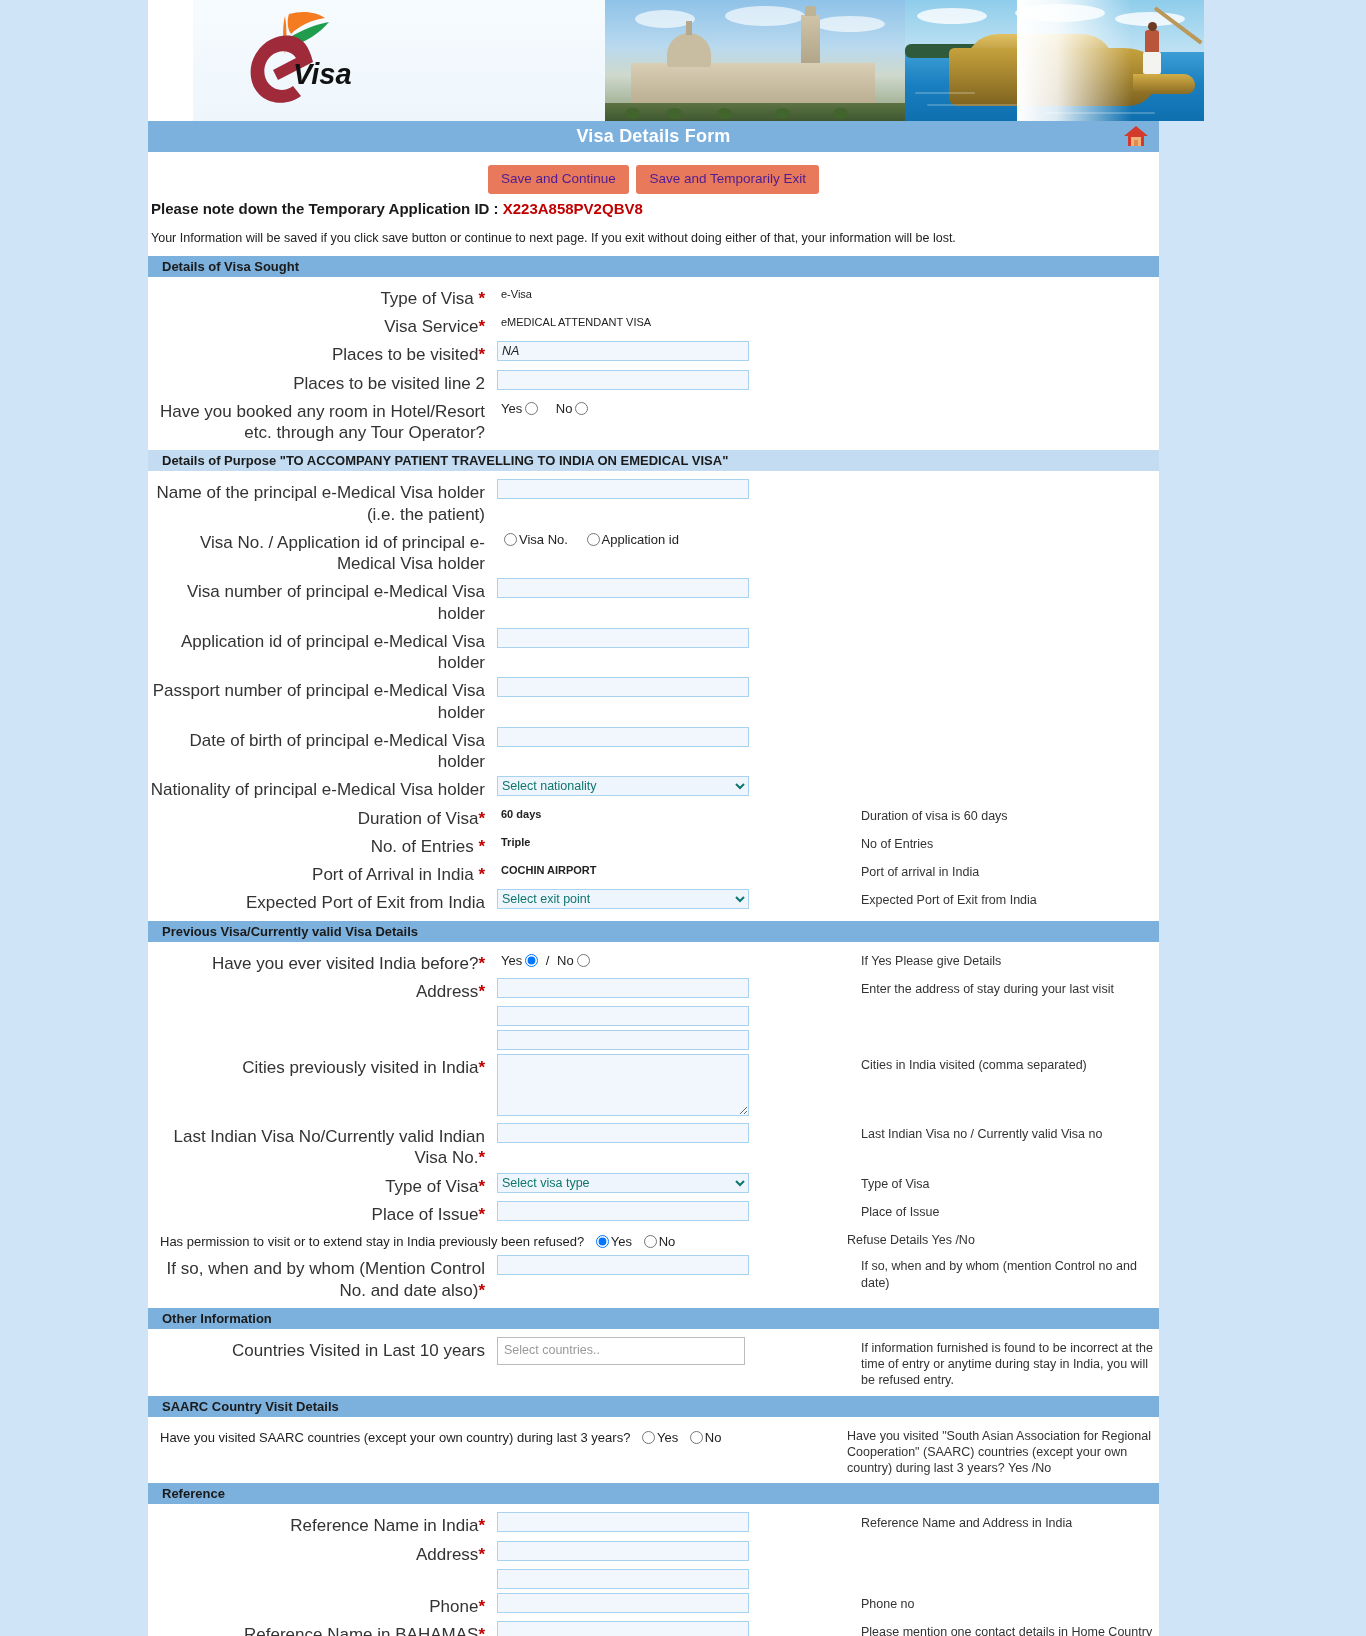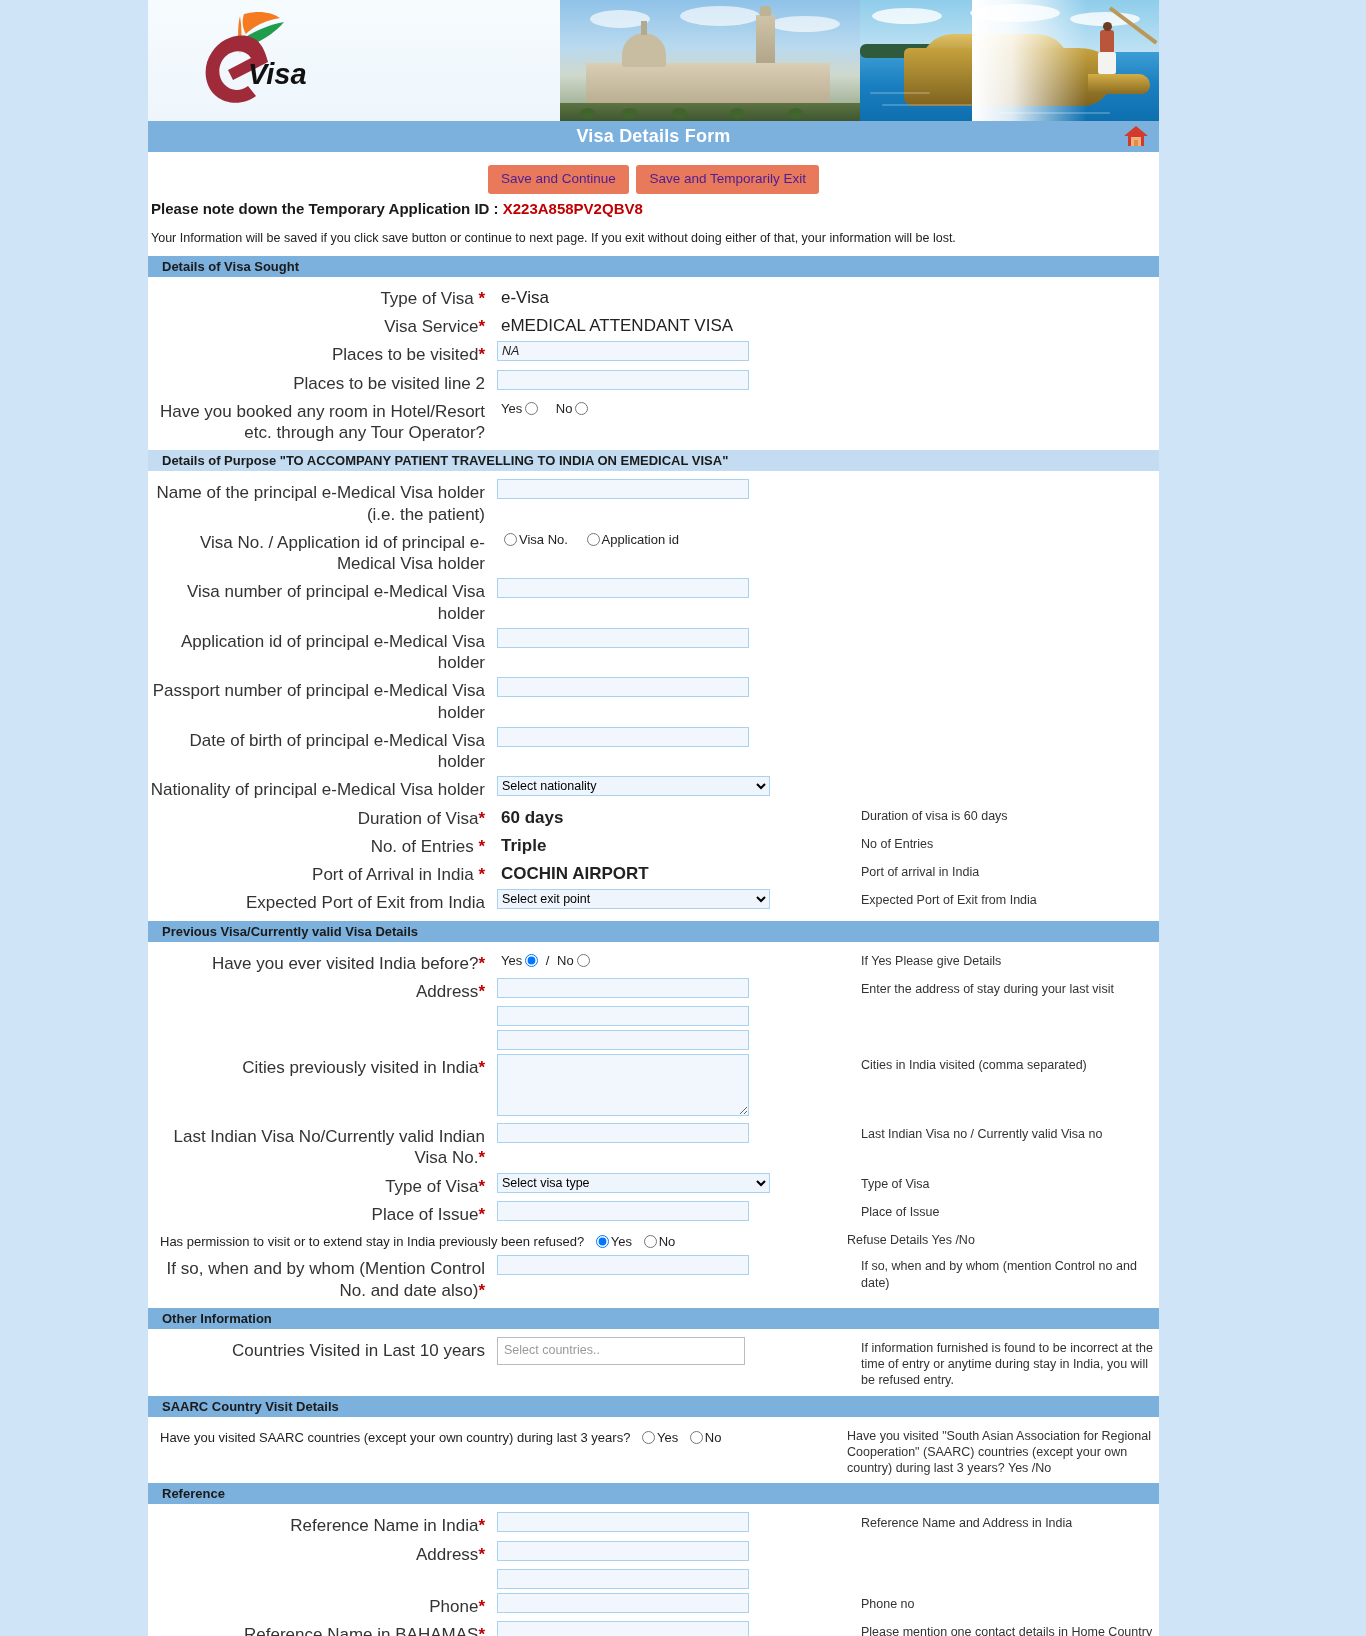--- a/index.html
+++ b/index.html
@@ -9,21 +9,21 @@
     background:#cfe5f7;
     font-family:"Liberation Sans", sans-serif;
     font-size:13px;
     color:#222;
     overflow:hidden;
   }
   .page { width:1011px; margin:0 auto 0 148px; position:relative; background:#ffffff; }
 
   
   .banner { position:relative; height:121px; width:1011px; overflow:hidden;
-            background:linear-gradient(180deg,#f6fbfe 0%, #eef6fc 100%); }
+            background:linear-gradient(180deg,#f6fbfe 0%, #eef6fc 100%);margin-left:45px; }
   .banner .logo { position:absolute; left:36px; top:8px; width:150px; height:105px; }
   .banner .photo { position:absolute; left:412px; top:0; width:599px; height:121px; }
 
   
   .ph-left { position:absolute; left:0; top:0; width:310px; height:121px;
              background:linear-gradient(180deg,#8fc2e8 0%, #b8d9ef 38%, #cfd9cd 62%, #8d9e7c 100%); }
   .ph-left .sky-cloud { position:absolute; background:rgba(255,255,255,.65); border-radius:50%; }
   .ph-left .bldg { position:absolute; bottom:14px; left:26px; width:244px; height:44px;
              background:linear-gradient(180deg,#d9cfb6,#b8ab8e); }
   .ph-left .dome { position:absolute; bottom:54px; left:62px; width:44px; height:34px;
@@ -82,35 +82,35 @@
   .sec.light { background:#c3dcf1; }
 
   
   .body { background:#fff; padding:6px 0 4px 0; }
   .row { display:flex; align-items:flex-start; padding:2px 0; min-height:24px; }
   .lab { width:345px; text-align:right; padding:3px 8px 0 0; font-size:17px; color:#333;
          line-height:1.25; }
   .lab .req { color:#c00000; font-weight:bold; }
   .fld { width:340px; padding-left:4px; }
   .hint { flex:1; padding:3px 0 0 28px; font-size:12.5px; color:#333; line-height:1.3; max-width:330px; }
-  .val { padding:3px 0 0 4px; font-size:17px; }
+  .val { padding:3px 0 0 4px; font-size:11px; }
   .val.b { font-weight:bold; }
 
   input.tb {
     width:252px; height:20px; border:1px solid #a8d2ef; background:#f2f7fd;
     font-family:"Liberation Sans", sans-serif; font-size:12.5px; padding:1px 4px; color:#222;font-style:italic;
   }
   input.tb::placeholder { color:#9a9a9a; }
   textarea.ta {
     width:252px; height:62px; border:1px solid #a8d2ef; background:#f2f7fd;
     font-family:"Liberation Sans", sans-serif; font-size:12.5px; padding:2px 4px; resize:both; color:#222;
   }
   select.sel {
-    width:273px; height:20px; border:1px solid #a8d2ef; background:#eef5fc;
-    font-family:"Liberation Sans", sans-serif; font-size:12.5px; color:#000000;
+    width:252px; height:20px; border:1px solid #a8d2ef; background:#eef5fc;
+    font-family:"Liberation Sans", sans-serif; font-size:12.5px; color:#0f766e;
   }
   .countrybox {
     width:248px; height:28px; border:1px solid #bcbcbc; background:#ffffff;
     font-size:12.5px; color:#9a9a9a; padding:5px 6px;
   }
   .radios { padding:3px 0 0 4px; font-size:13px; }
   .radios label { margin-right:12px; cursor:pointer; white-space:nowrap; }
   input[type=radio] { vertical-align:-2px; margin:0 2px 0 3px; }
 
   .wide-q { font-size:13px; padding:4px 0 0 12px; line-height:1.4; }

